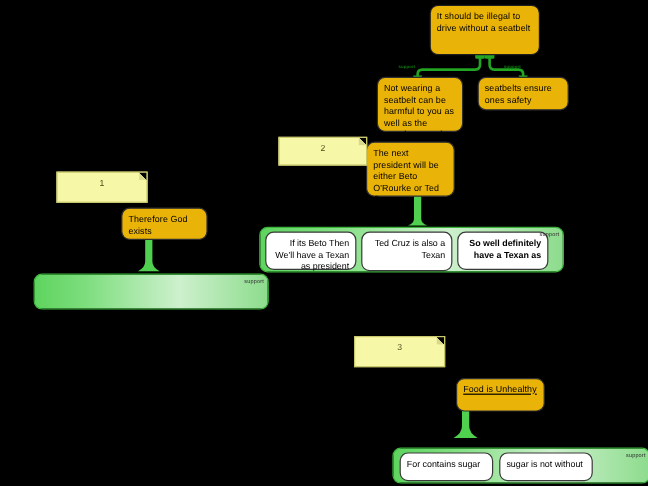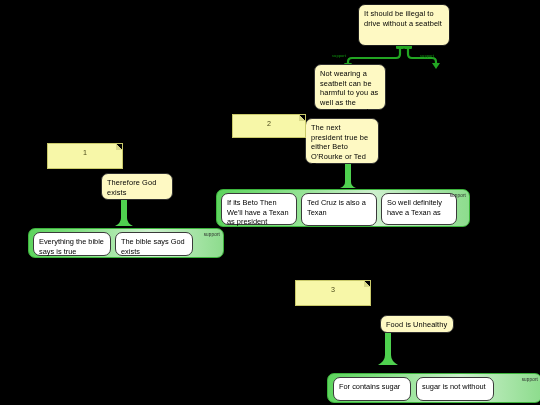--- a/index.html
+++ b/index.html
@@ -10,21 +10,21 @@
     background:#000;
   }
   #canvas{position:absolute;inset:0;width:540px;height:405px;}
 
   
   #wires{position:absolute;left:0;top:0;width:540px;height:405px;pointer-events:none;}
 
   
   .claim{
     position:absolute;box-sizing:border-box;
-    background:#fef9c3;border:1px solid #2f2f2f;border-radius:7px;
+    background:#eab308;border:1px solid #2f2f2f;border-radius:7px;
     color:#000;font-size:7.4px;line-height:9.6px;
     padding:4px 5px 3px 5px;
     letter-spacing:.1px;
     z-index:6;
   }
   .claim.top{border-color:#1d1d1d;}
 
   
   .group{
     position:absolute;box-sizing:border-box;
@@ -105,69 +105,66 @@
     <span>It should be illegal to drive without a seatbelt</span>
   </div>
 
   <div class="wire-label" style="left:332px;top:54px;">support</div>
   <div class="wire-label" style="left:420px;top:54px;">support</div>
 
   <div class="claim" style="left:314px;top:64px;width:72px;height:46px;">
     <span>Not wearing a seatbelt can be harmful to you as well as the people around you</span>
   </div>
 
+  <div class="claim" style="left:398px;top:64px;width:76px;height:28px;">
+    <span>seatbelts ensure ones safety</span>
+  </div>
 
   <div class="note num" style="left:232px;top:114px;width:74px;height:24px;">
     <span class="fold"></span>
     <span>2</span>
   </div>
 
   <div class="claim" style="left:305px;top:118px;width:74px;height:46px;">
-    <span>The next president true be either Beto O'Rourke or Ted Cruz</span>
+    <span>The next president will be either Beto O'Rourke or Ted Cruz</span>
   </div>
 
-  <div class="group" style="left:216px;top:189px;width:254px;height:38px;">
+  <div class="group" style="left:216px;top:189px;width:254px;height:38px;text-align:right;">
     <span class="group-label">support</span>
     <div class="inner" style="left:4px;top:3px;width:76px;height:32px;">
       <span>If its Beto Then We'll have a Texan as president</span>
     </div>
     <div class="inner" style="left:84px;top:3px;width:76px;height:33px;">
       <span>Ted Cruz is also a Texan</span>
     </div>
-    <div class="inner" style="left:164px;top:3px;width:76px;height:32px;">
+    <div class="inner" style="left:164px;top:3px;width:76px;height:32px;font-weight:bold;">
       <span>So well definitely have a Texan as</span>
     </div>
   </div>
 
   <div class="note num" style="left:47px;top:143px;width:76px;height:26px;">
     <span class="fold"></span>
     <span>1</span>
   </div>
 
   <div class="claim" style="left:101px;top:173px;width:72px;height:27px;">
     <span>Therefore God exists</span>
   </div>
 
   <div class="group" style="left:28px;top:228px;width:196px;height:30px;">
     <span class="group-label">support</span>
-    <div class="inner" style="left:4px;top:3px;width:78px;height:24px;">
-      <span>Everything the bible says is true</span>
-    </div>
-    <div class="inner" style="left:86px;top:3px;width:78px;height:24px;">
-      <span>The bible says God exists</span>
-    </div>
   </div>
 
 
   <div class="note num" style="left:295px;top:280px;width:76px;height:26px;">
     <span class="fold"></span>
     <span>3</span>
   </div>
 
-  <div class="claim" style="left:380px;top:315px;width:74px;height:18px;">
+  <div class="claim" style="left:380px;top:315px;width:74px;height:28px;text-decoration:underline;">
     <span>Food is Unhealthy</span>
   </div>
 
   <div class="group" style="left:327px;top:373px;width:215px;height:30px;">
     <span class="group-label">support</span>
     <div class="inner" style="left:5px;top:3px;width:78px;height:24px;">
       <span>For contains sugar</span>
     </div>
     <div class="inner" style="left:88px;top:3px;width:78px;height:24px;">
       <span>sugar is not without</span>

